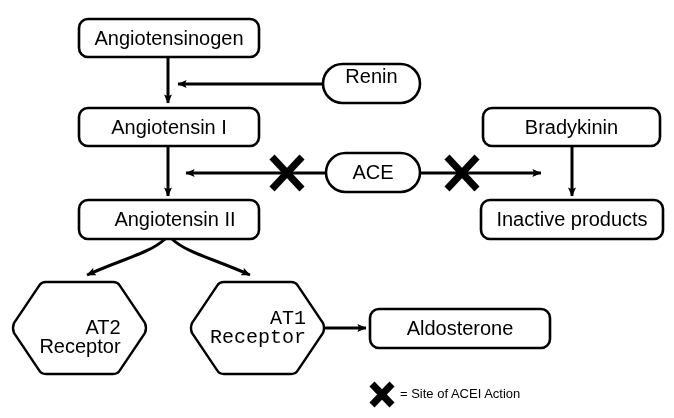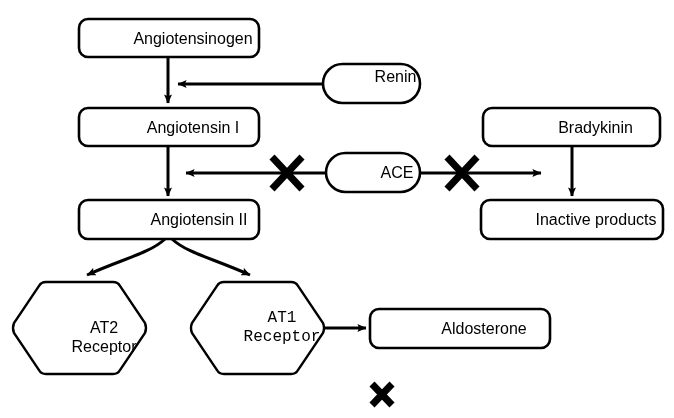--- a/index.html
+++ b/index.html
@@ -22,28 +22,27 @@
     left: 0;
     top: 0;
     width: 674px;
     height: 418px;
   }
   .node-label {
     position: absolute;
     display: flex;
     align-items: center;
     justify-content: center;
-    text-align: center;
+    text-align: right;
     color: #000000;
-    font-size: 16px;
+    font-size: 20px;
     line-height: 19px;
     font-family: "Liberation Sans", sans-serif;
     pointer-events: none;
     white-space: pre-line;
-    padding-left: 24px;
   }
   .legend-text {
     position: absolute;
     color: #000000;
     font-size: 13px;
     font-family: "Liberation Sans", sans-serif;
     white-space: nowrap;
   }
 </style>
 </head>
@@ -130,14 +129,15 @@
   <div class="node-label" style="left:481px; top:200px; width:182px; height:39px;">Inactive products</div>
 
   <div class="node-label" style="left:370px; top:309px; width:180px; height:39px;">Aldosterone</div>
 
   <div class="node-label" style="left:14px; top:295px; width:132px; height:84px;">AT2
 Receptor</div>
 
   <div class="node-label" style="left:192px; top:282px; width:132px; height:92px;font-family:Liberation Mono, monospace;">AT1
 Receptor</div>
 
+  <div class="legend-text" style="left:400px; top:386px;">= Site of ACEI Action</div>
 
 </div>
 
 </body></html>

